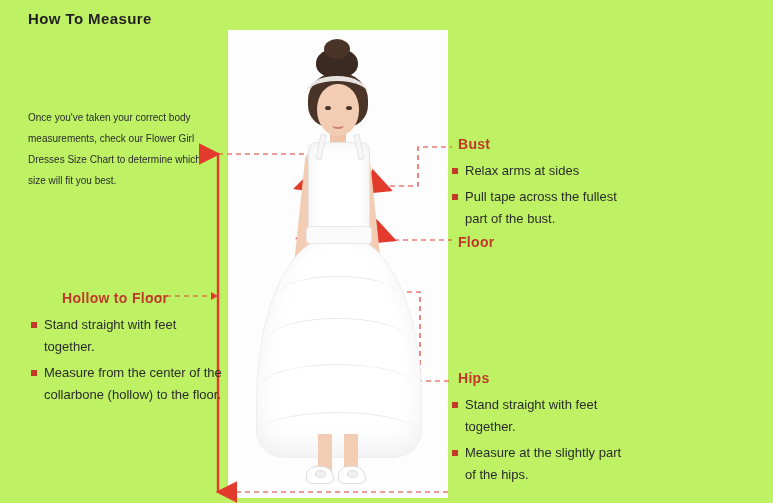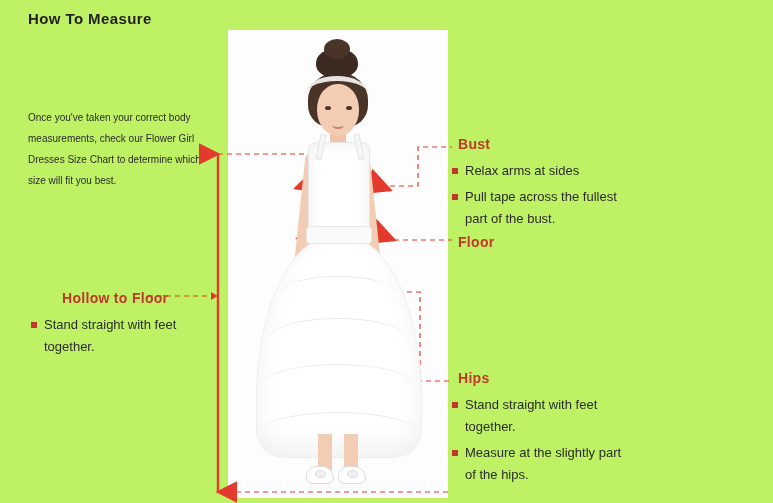--- a/index.html
+++ b/index.html
@@ -357,16 +357,17 @@
     <ul>
       <li>Stand straight with feet together.</li>
       <li>Measure at the slightly part of the hips.</li>
     </ul>
   </div>
 
   <div class="sec-head hollow">Hollow to Floor</div>
   <div class="bullets hollow">
     <ul>
       <li>Stand straight with feet together.</li>
+      <li>Measure from the center of the collarbone (hollow) to the floor.</li>
     </ul>
   </div>
 
 </div>
 
 </body></html>

